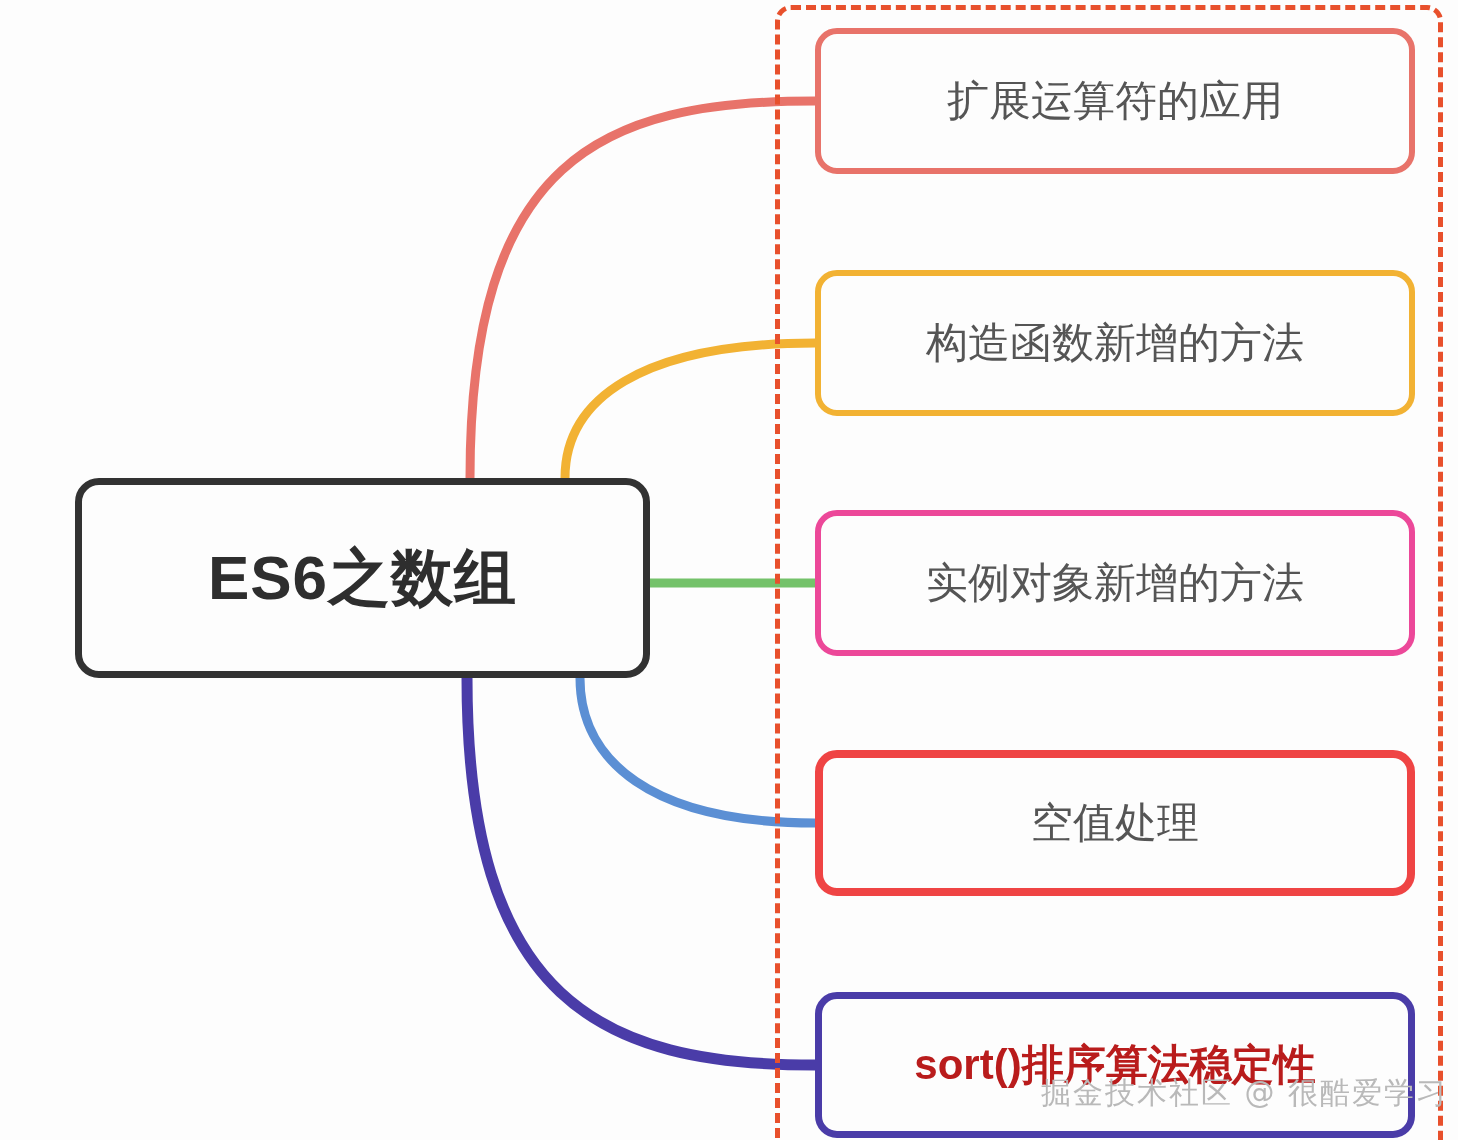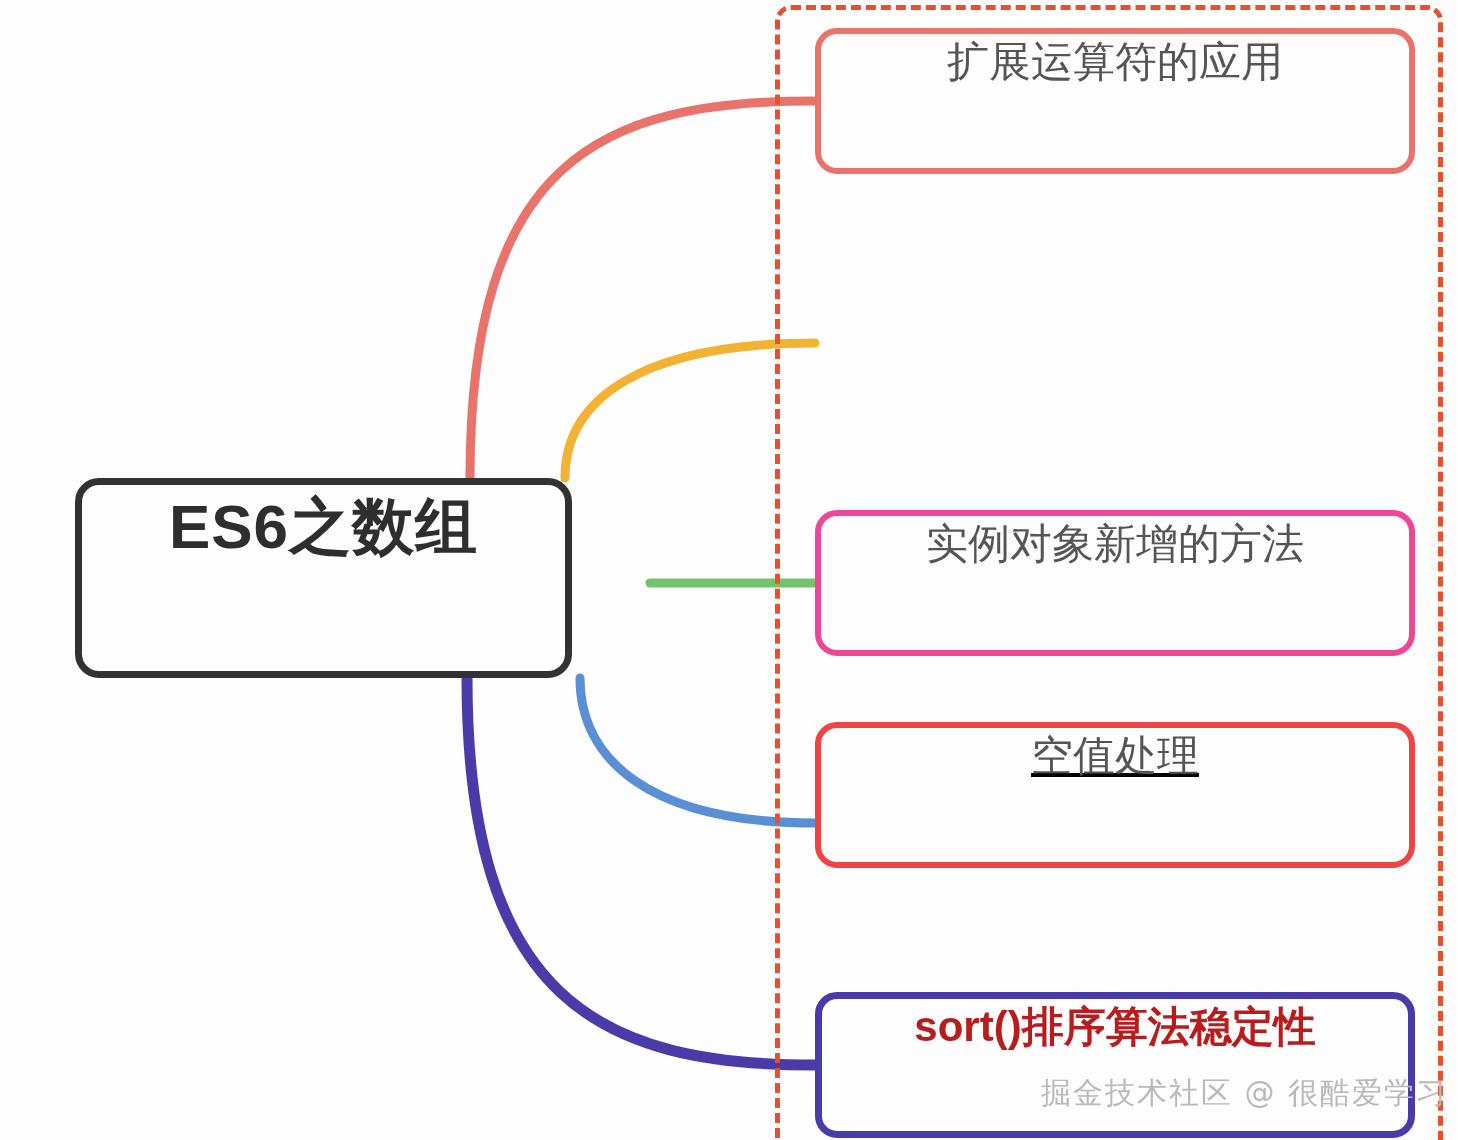--- a/index.html
+++ b/index.html
@@ -20,29 +20,29 @@
     left: 0;
     top: 0;
     width: 1458px;
     height: 1140px;
     pointer-events: none;
   }
   .node {
     position: absolute;
     box-sizing: border-box;
     display: flex;
-    align-items: flex-start;
+    align-items: center;
     justify-content: center;
     background: #fdfdfd;
     text-align: center;
   }
   .root-node {
     left: 75px;
     top: 478px;
-    width: 497px;
+    width: 575px;
     height: 200px;
     border: 7px solid #323232;
     border-radius: 24px;
     z-index: 5;
   }
   .root-label {
     font-size: 62px;
     font-weight: 700;
     color: #2e2e2e;
     letter-spacing: 1px;
@@ -61,21 +61,21 @@
     color: #555555;
     white-space: nowrap;
   }
   .child-label.bold-label {
     font-weight: 700;
     color: #b91c1c;
   }
   .n0 { top: 28px;   border: 6px solid #E8736A; }
   .n1 { top: 270px;  border: 6px solid #F2B233; }
   .n2 { top: 510px;  border: 6px solid #ec4899; }
-  .n3 { top: 722px;  border: 6px solid #ef4444; text-decoration: underline; }
+  .n3 { top: 750px;  border: 8px solid #ef4444; }
   .n4 { top: 992px;  border: 7px solid #4A3CA8; }
   #selection-box {
     position: absolute;
     left: 775px;
     top: 5px;
     width: 668px;
     height: 1180px;
     box-sizing: border-box;
     border: 5px dashed #E8502C;
     border-radius: 16px;
@@ -111,20 +111,23 @@
   <div id="selection-box"></div>
 
   <div class="node root-node">
     <span class="root-label">ES6之数组</span>
   </div>
 
   <div class="node child-node n0">
     <span class="child-label">扩展运算符的应用</span>
   </div>
 
+  <div class="node child-node n1">
+    <span class="child-label">构造函数新增的方法</span>
+  </div>
 
   <div class="node child-node n2">
     <span class="child-label">实例对象新增的方法</span>
   </div>
 
   <div class="node child-node n3">
     <span class="child-label">空值处理</span>
   </div>
 
   <div class="node child-node n4">

